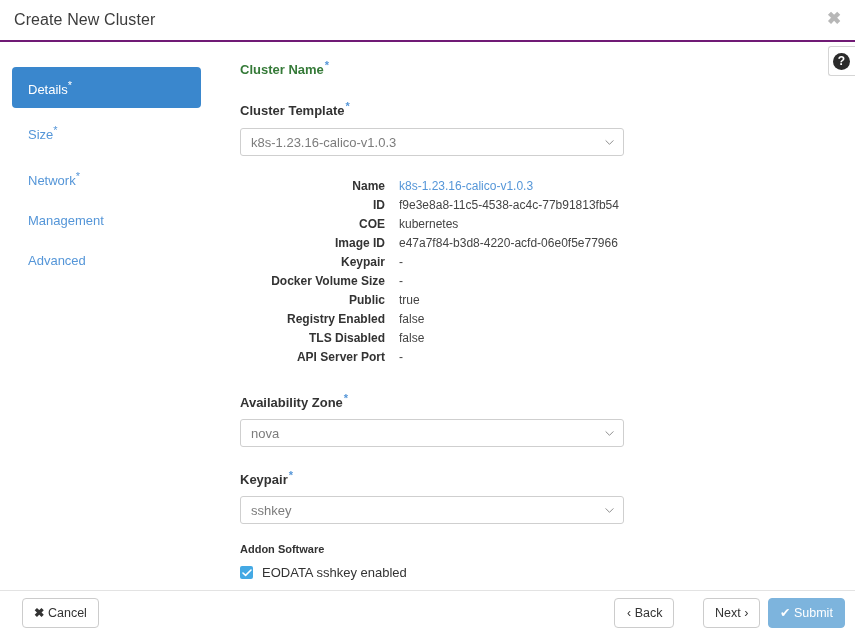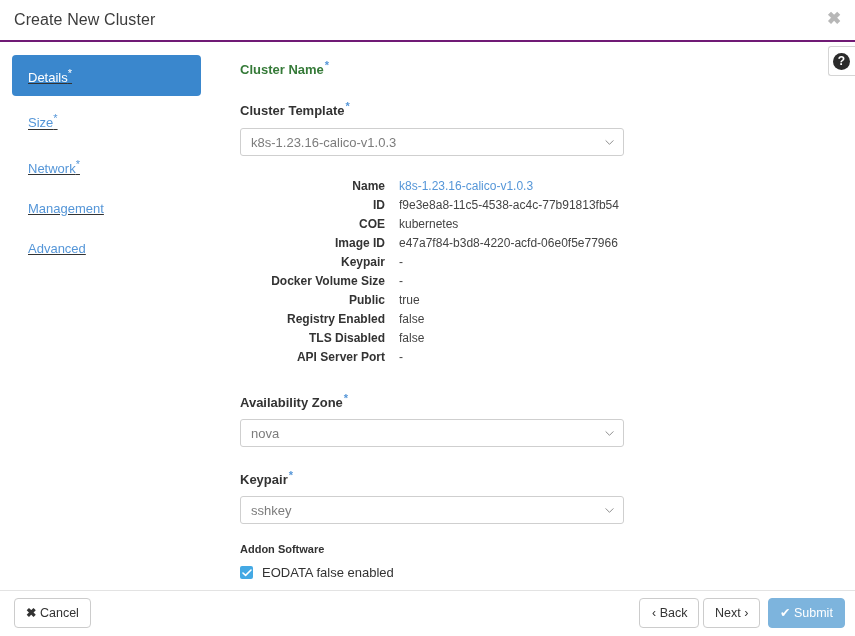--- a/index.html
+++ b/index.html
@@ -88,25 +88,24 @@
   
   .modal-body {
     position: relative;
     height: 547px;
   }
 
   
   .sidebar {
     position: absolute;
     left: 0;
-    top: 0;
+    top: 12px;
     width: 215px;
     padding-top: 13px;
     box-sizing: border-box;
-    text-decoration: underline;
   }
   .nav-item {
     display: block;
     margin: 0 14px 4px 12px;
     padding: 10px 16px;
     font-size: 13px;
     color: #5596d8;
     border-radius: 4px;
     cursor: pointer;
     box-sizing: border-box;
@@ -291,22 +290,22 @@
     background: #ffffff;
     font-family: "Liberation Sans", sans-serif;
     font-size: 12.5px;
     color: #333333;
     cursor: pointer;
     padding: 0 11px;
     line-height: 28px;
     box-sizing: border-box;
     white-space: nowrap;
   }
-  .btn-cancel { left: 14px; }
-  .btn-back   { left: 639px; padding-left: 12px; }
+  .btn-cancel { left: 22px; }
+  .btn-back   { left: 614px; padding-left: 12px; }
   .btn-next   { left: 703px; }
   .btn-submit {
     left: 768px;
     background: #7db4dd;
     border-color: #7db4dd;
     color: #ffffff;
   }
   .glyph { font-weight: bold; }
 </style>
 </head>
@@ -441,21 +440,21 @@
       </div>
 
       <div style="margin-top:19px;">
         <div class="section-label">Addon Software</div>
         <div class="checkbox-row">
           <span class="checkbox">
             <svg width="10" height="8" viewBox="0 0 10 8">
                 <path d="M1 4 L3.6 6.4 L9 1" stroke="#ffffff" stroke-width="1.6" fill="none" stroke-linecap="round" stroke-linejoin="round"></path>
               </svg>
           </span>
-          <span class="checkbox-label">EODATA false enabled</span>
+          <span class="checkbox-label">EODATA sshkey enabled</span>
         </div>
       </div>
 
     </div>
   </div>
 
   <div class="modal-footer">
     <button class="btn btn-cancel">
       <span class="glyph">✖</span>
       <span>Cancel</span>

